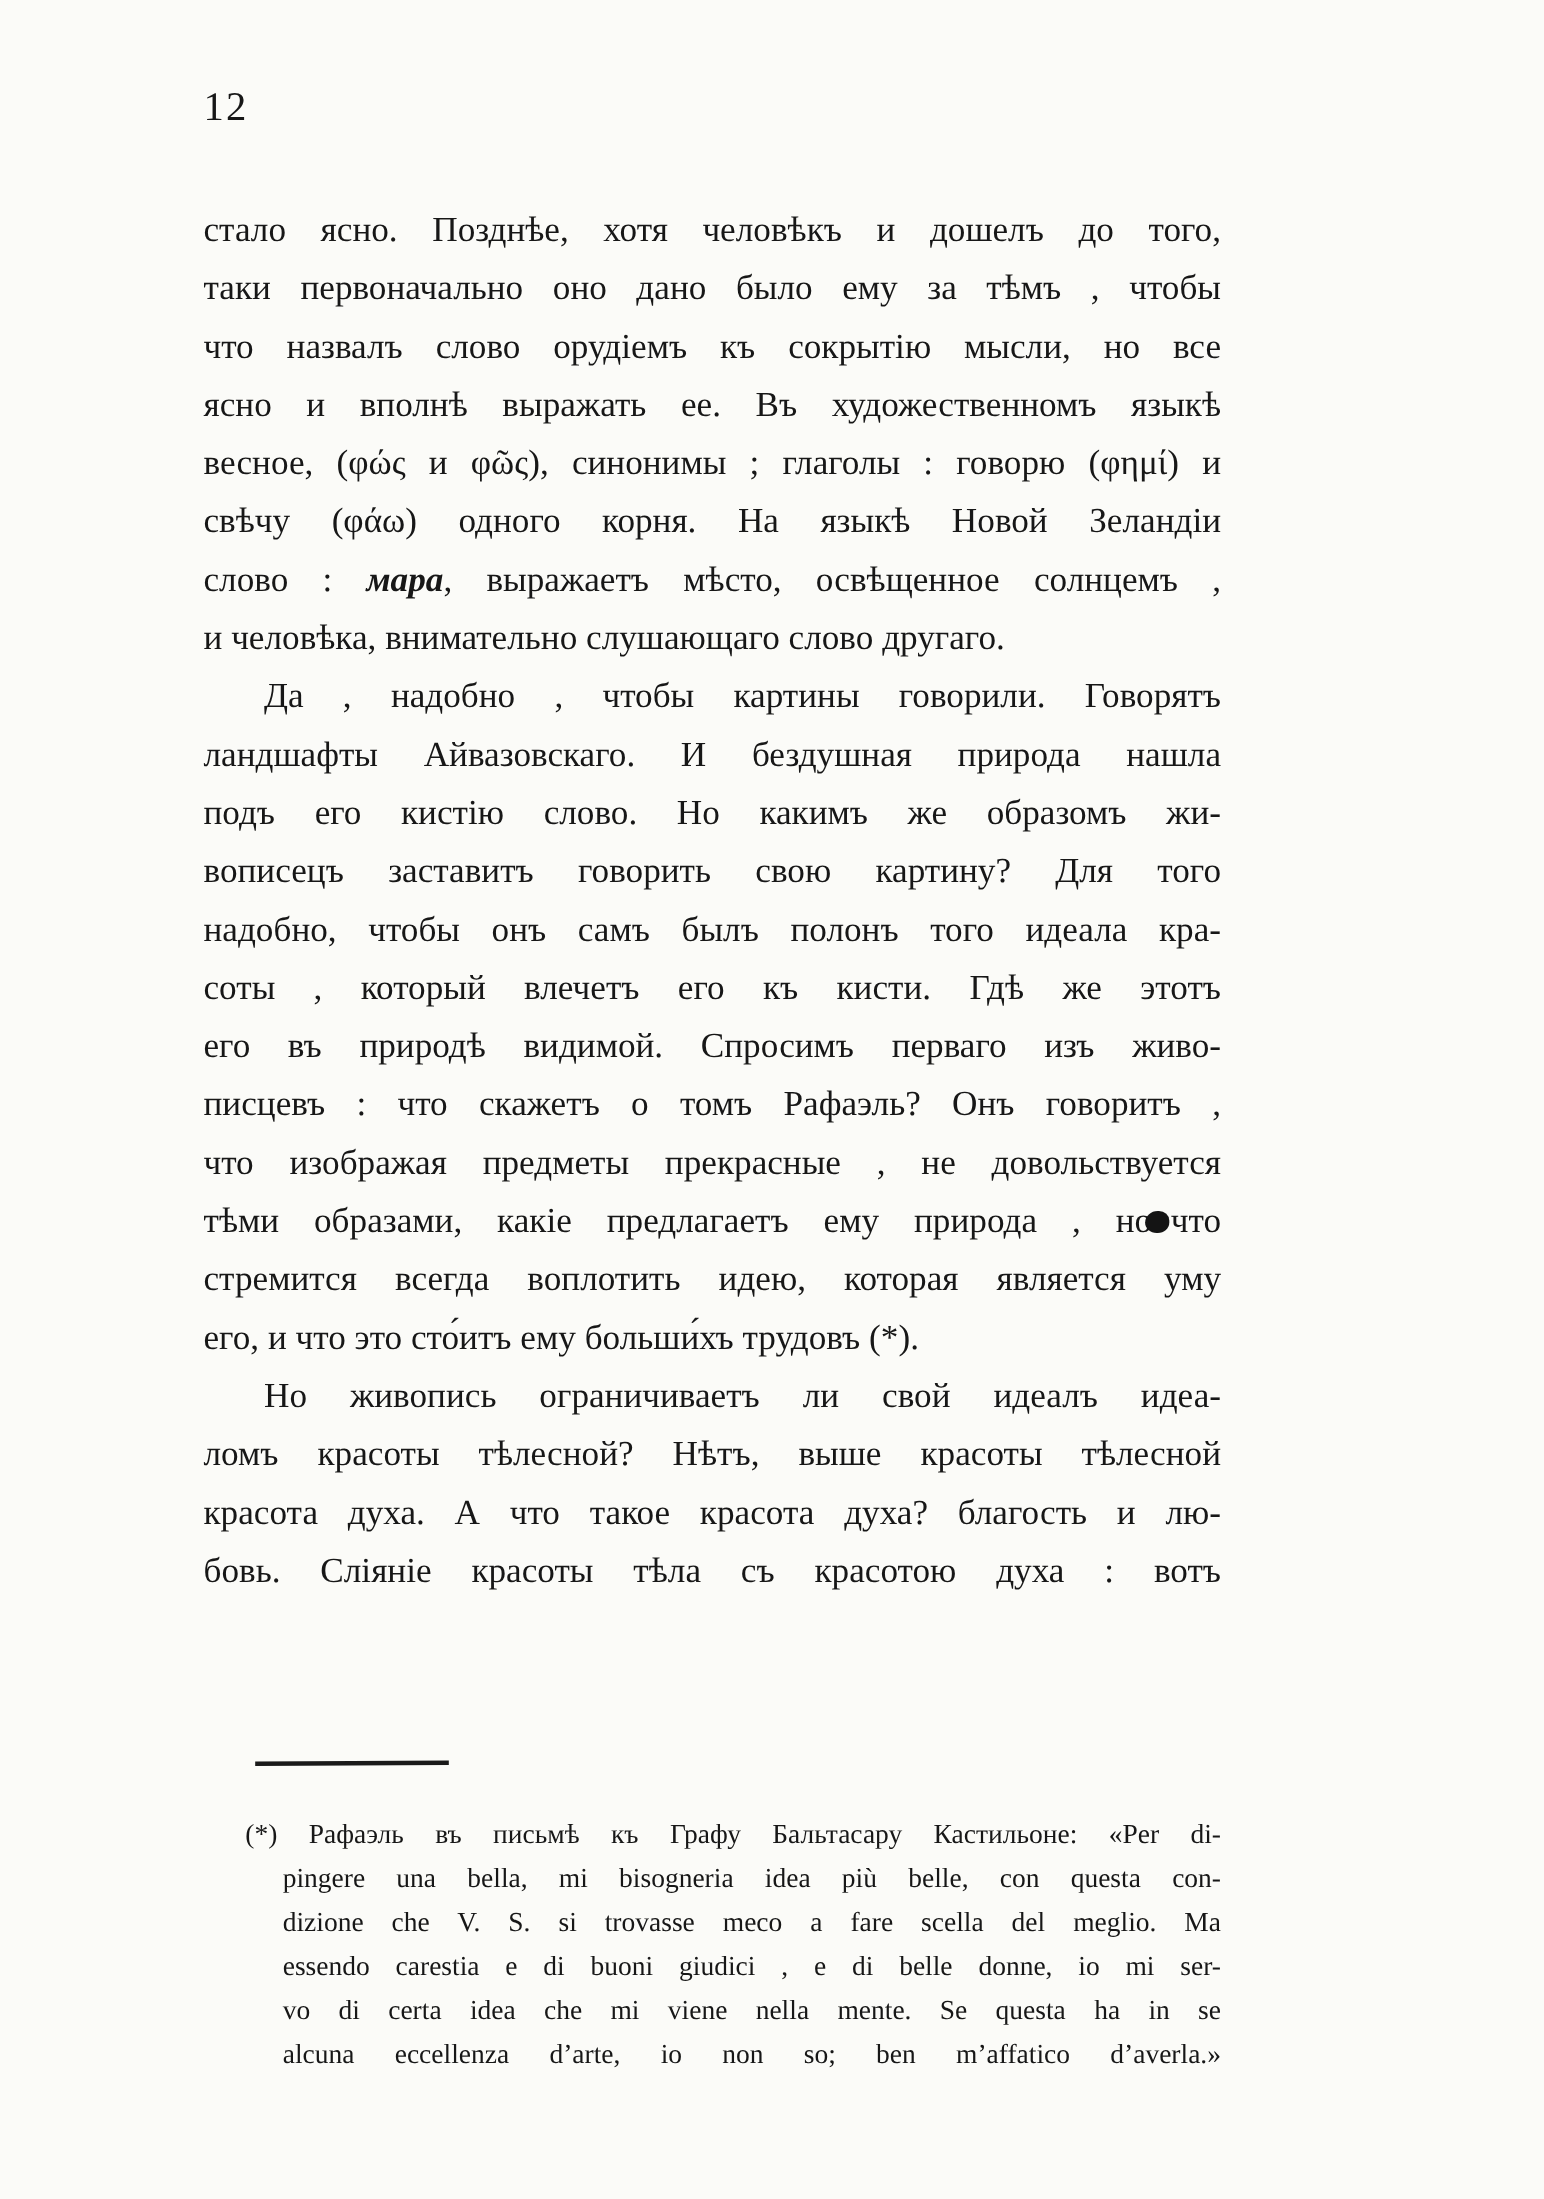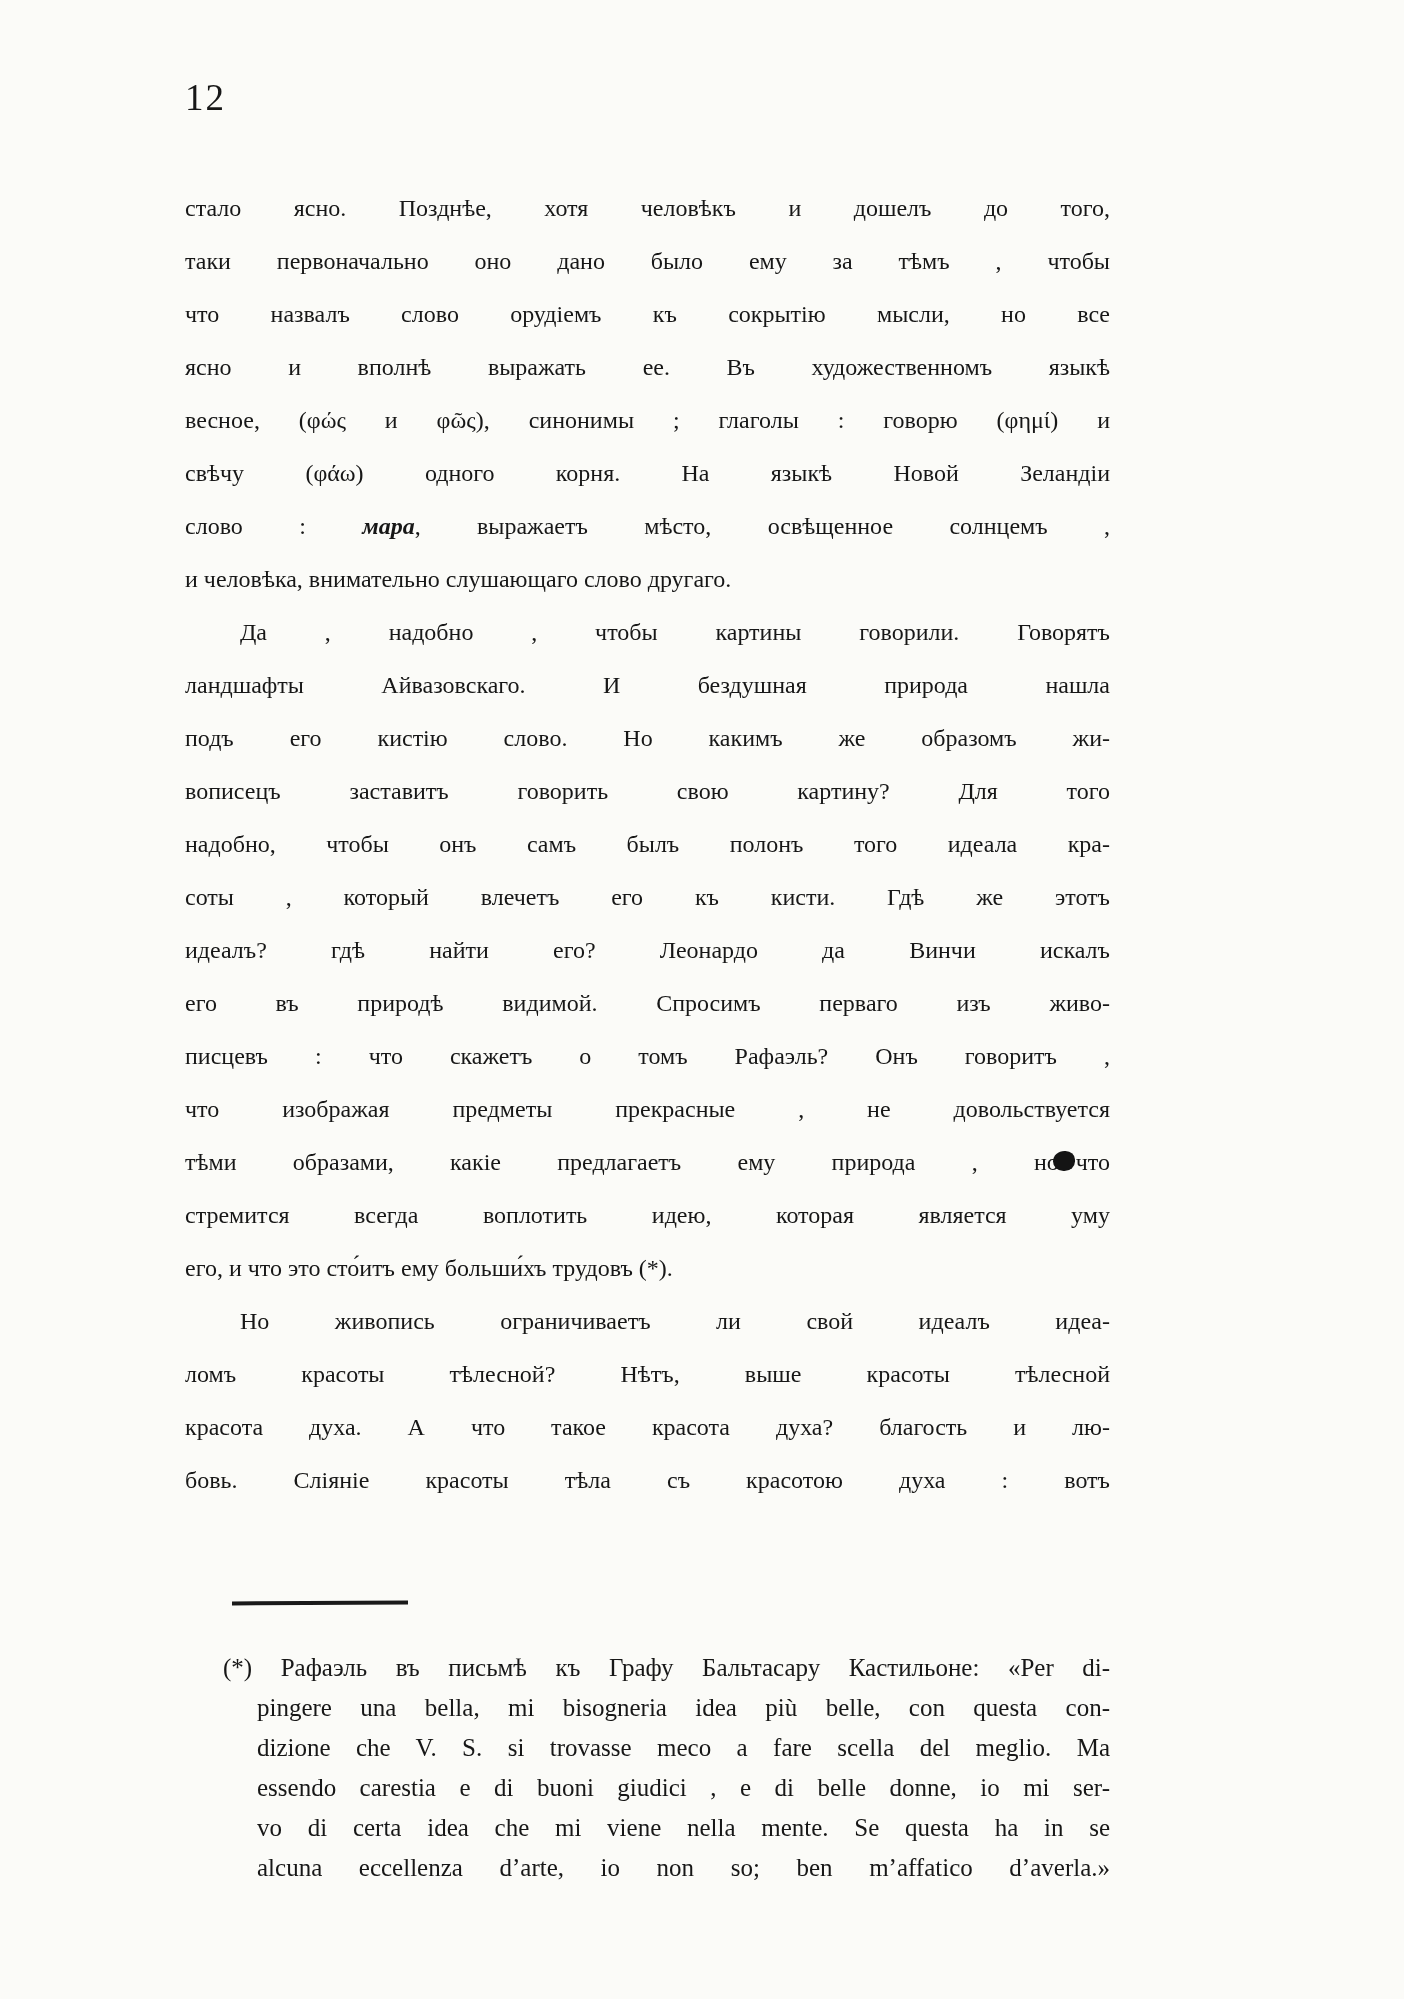--- a/index.html
+++ b/index.html
@@ -16,21 +16,21 @@
     top: 76px; left: 185px; width: 925px;
     text-align: left;
     font-size: 37px;
     letter-spacing: 2px;
   }
   .text-block {
     position: absolute;
     top: 182px; left: 185px; width: 925px;
   }
   .bline {
-    font-size: 24px;
+    font-size: 32px;
     line-height: 53px;
     height: 53px;
     text-align: justify;
     text-align-last: justify;
     white-space: nowrap;
   }
   .bline.end { text-align-last: left; }
   .bline.indent { text-indent: 55px; }
   .em { font-style: italic; font-weight: bold; }
   .blot {
@@ -80,21 +80,20 @@
     <div class="bline">весное, (φώς и φῶς), синонимы ; глаголы : говорю (φημί) и</div>
     <div class="bline">свѣчу (φάω) одного корня. На языкѣ Новой Зеландіи</div>
     <div class="bline"><span>слово : </span><span class="em">мара</span><span>, выражаетъ мѣсто, освѣщенное солнцемъ ,</span></div>
     <div class="bline end">и человѣка, внимательно слушающаго слово другаго.</div>
     <div class="bline indent">Да , надобно , чтобы картины говорили. Говорятъ</div>
     <div class="bline">ландшафты Айвазовскаго. И бездушная природа нашла</div>
     <div class="bline">подъ его кистію слово. Но какимъ же образомъ жи-</div>
     <div class="bline">вописецъ заставитъ говорить свою картину? Для того</div>
     <div class="bline">надобно, чтобы онъ самъ былъ полонъ того идеала кра-</div>
     <div class="bline">соты , который влечетъ его къ кисти. Гдѣ же этотъ</div>
-    <div class="bline">идеалъ? гдѣ найти его? Леонардо да Винчи искалъ</div>
     <div class="bline">его въ природѣ видимой. Спросимъ перваго изъ живо-</div>
     <div class="bline">писцевъ : что скажетъ о томъ Рафаэль? Онъ говоритъ ,</div>
     <div class="bline">что изображая предметы прекрасные , не довольствуется</div>
     <div class="bline"><span>тѣми образами, какіе предлагаетъ ему природа , но</span><span class="blot">●</span><span>что</span></div>
     <div class="bline">стремится всегда воплотить идею, которая является уму</div>
     <div class="bline end">его, и что это сто́итъ ему больши́хъ трудовъ (*).</div>
     <div class="bline indent">Но живопись ограничиваетъ ли свой идеалъ идеа-</div>
     <div class="bline">ломъ красоты тѣлесной? Нѣтъ, выше красоты тѣлесной</div>
     <div class="bline">красота духа. А что такое красота духа? благость и лю-</div>
     <div class="bline">бовь. Сліяніе красоты тѣла съ красотою духа : вотъ</div>

